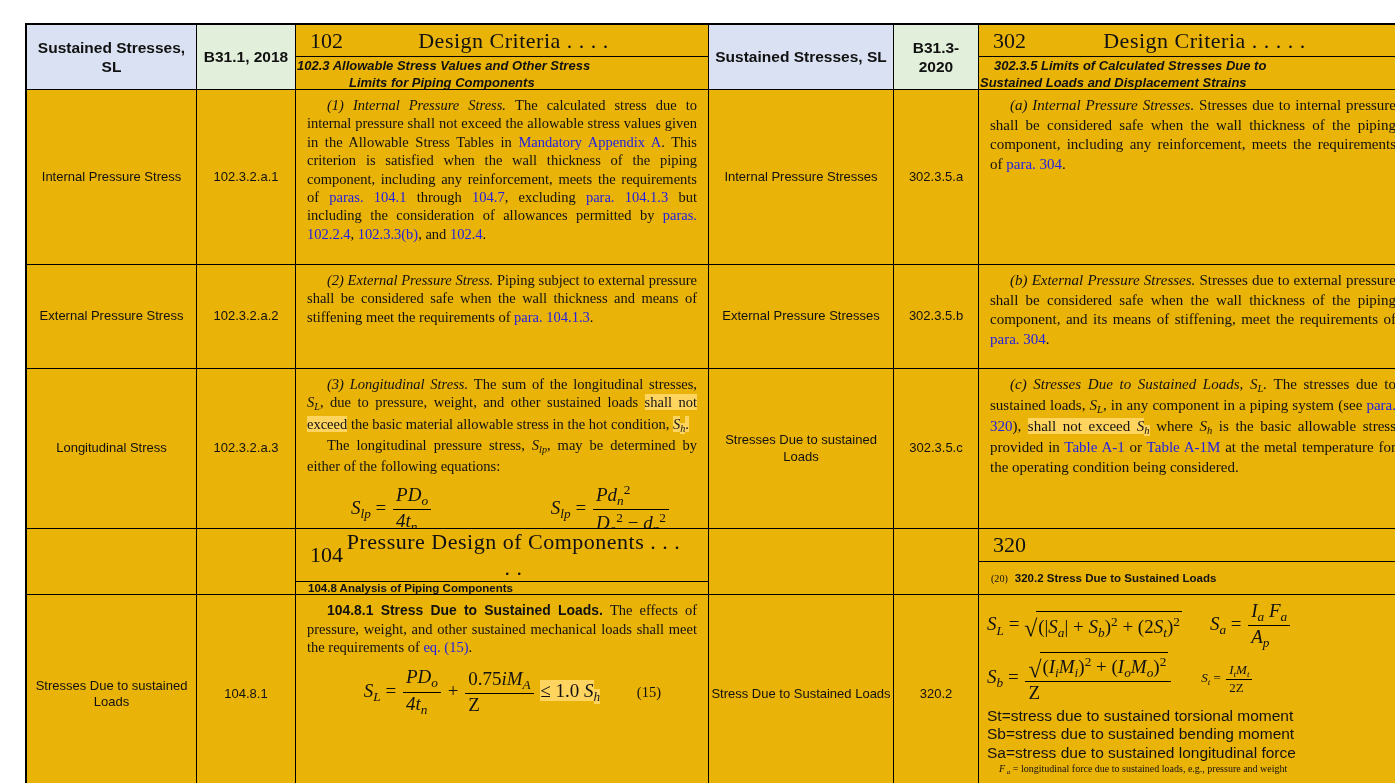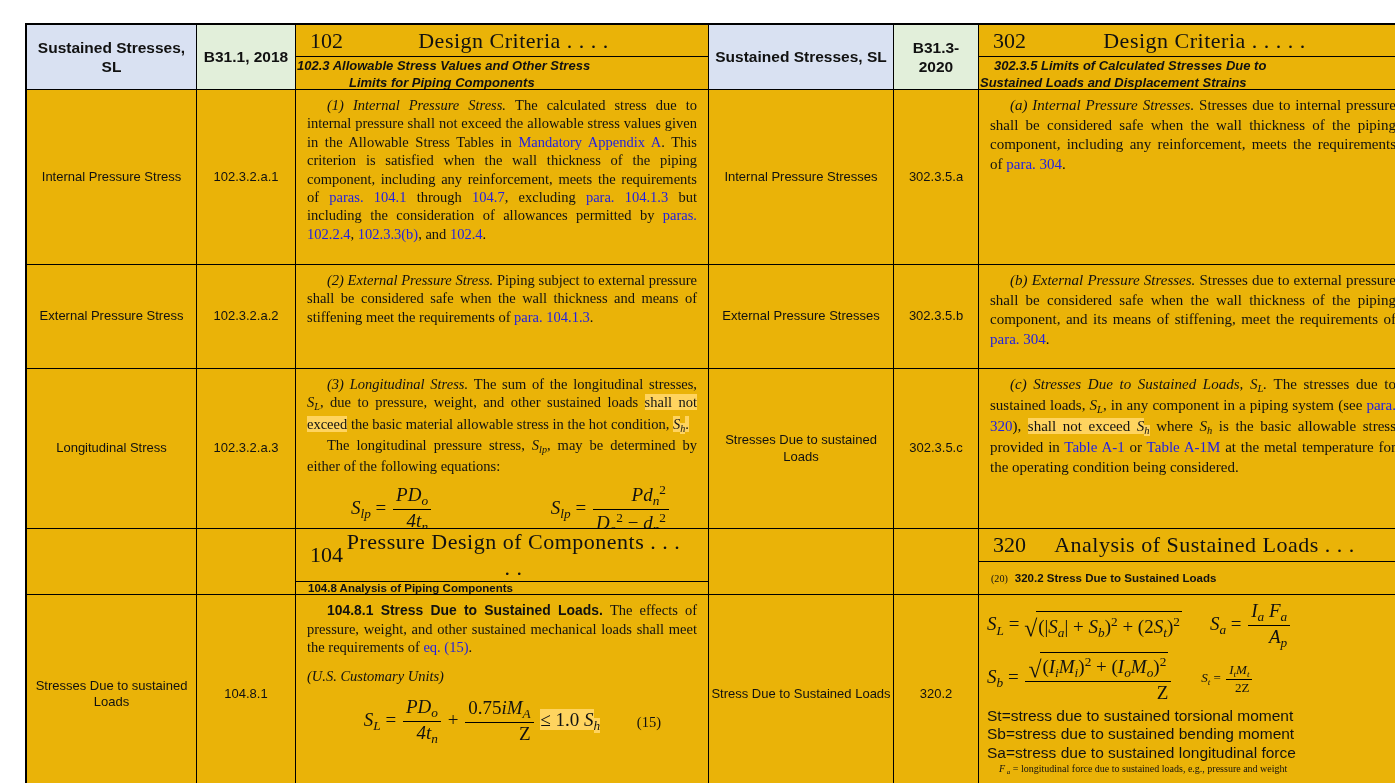--- a/index.html
+++ b/index.html
@@ -25,21 +25,21 @@
   .sec-bottom.c3 .l2{padding-left:52px;}
   .sec-bottom.c6 .l1{padding-left:14px;}
   .sec-sub{flex:1;display:flex;align-items:center;padding-left:12px;font-size:12px;gap:7px;}
   .body{padding:6px 11px;font-size:14.5px;line-height:1.27;}
   .body.b313{font-size:15px;line-height:1.3;}
   .para{margin:0;text-align:justify;text-indent:20px;}
   .noindent{text-indent:0;}
   .units{margin-top:11px;text-align:left;}
   .eqrow{display:flex;justify-content:space-between;align-items:center;padding:7px 26px 0 44px;}
   .eq{white-space:nowrap;font-size:19px;}
-  .frac{display:inline-block;vertical-align:middle;text-align:right;margin:0 2px;}
+  .frac{display:inline-block;vertical-align:middle;text-align:left;margin:0 2px;}
   .fnum{display:block;border-bottom:1px solid #000;padding:0 3px;line-height:1.2;}
   .fden{display:block;padding:0 3px;line-height:1.2;}
   .sqrt{display:inline-flex;vertical-align:middle;align-items:stretch;}
   .radsym{display:flex;align-items:flex-end;line-height:1;font-size:1.25em;margin-right:-1px;}
   .radbody{border-top:1.3px solid #000;padding:1px 2px 0 2px;}
   .st-i{font-style:italic}
   .st-b{font-weight:bold}
   .st-l{color:var(--link,#2222e0)}
   .st-h{background:var(--highlight,#ffd45f)}
   .st-sub{font-size:.7em;vertical-align:-0.32em}
@@ -133,33 +133,31 @@
     </div>
     <div class="sec-sub">
         <span class="st-b st-sans">104.8  Analysis of Piping Components</span>
       </div>
   </div>
   <div class="cell"></div>
   <div class="cell"></div>
   <div class="cell section-cell row4 lc">
     <div class="sec-top" style="flex:0 0 32px">
       <span class="num">320</span>
-      <span class="title">Analysis of Sustained Loads . . .</span>
     </div>
     <div class="sec-sub">
         <span class="st-sm">(20)</span>  
         <span class="st-b st-sans">320.2  Stress Due to Sustained Loads</span>
       </div>
   </div>
 
   <div class="cell topic lr">Stresses Due to sustained Loads</div>
   <div class="cell topic lr">104.8.1</div>
   <div class="cell body lr">
     <p class="para"><span class="st-b st-sans">104.8.1  Stress Due to Sustained Loads. </span>The effects of pressure, weight, and other sustained mechanical loads shall meet the requirements of <span class="st-l">eq. (15)</span>.</p>
-    <p class="para noindent units"><span class="st-i">(U.S. Customary Units)</span></p>
     <div class="eq15wrap">
       <span class="eq"><span class="st-i">S</span><span class="st-i st-sub">L</span> = <span class="frac"><span class="fnum"><span class="st-i">PD</span><span class="st-i st-sub">o</span></span><span class="fden"><span class="st-i">4t</span><span class="st-i st-sub">n</span></span></span> + <span class="frac"><span class="fnum">0.75<span class="st-i">iM</span><span class="st-i st-sub">A</span></span><span class="fden">Z</span></span>  <span class="st-h"> ≤ 1.0 </span><span class="st-i st-h">S</span><span class="st-i st-sub st-h">h</span></span>
       <span class="eqnum">(15)</span>
     </div>
   </div>
   <div class="cell topic lr">Stress Due to Sustained Loads</div>
   <div class="cell topic lr">320.2</div>
   <div class="cell body b313 r5r lc lr">
     <div class="eqline">
       <span class="eq"><span class="st-i">S</span><span class="st-i st-sub">L</span> = <span class="sqrt">

